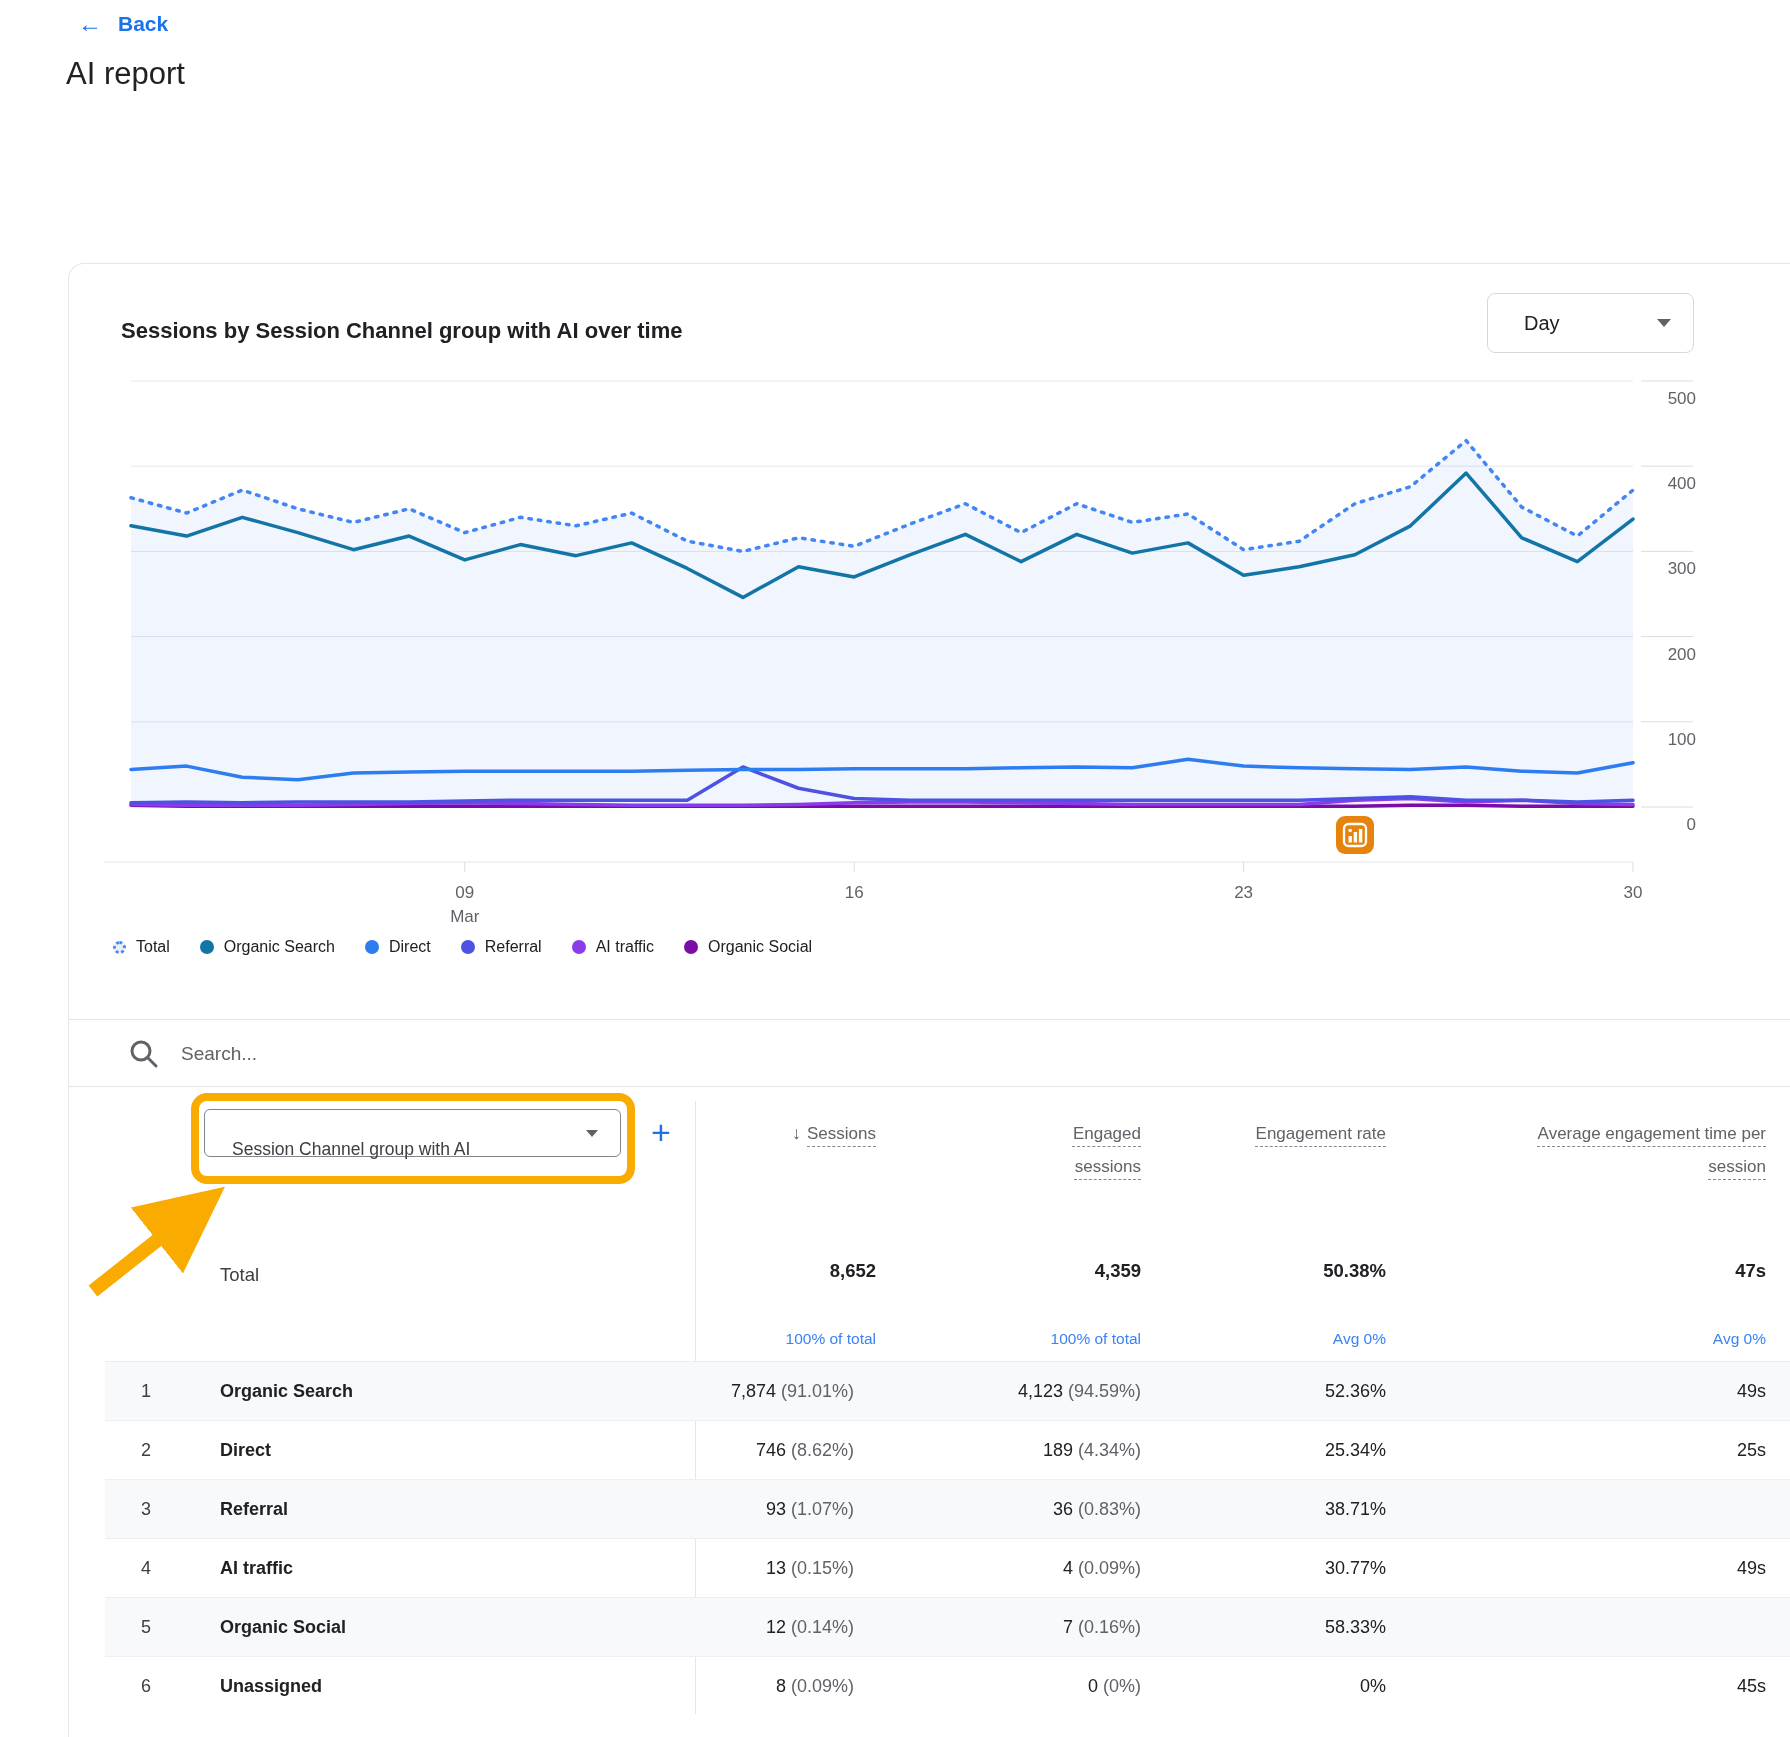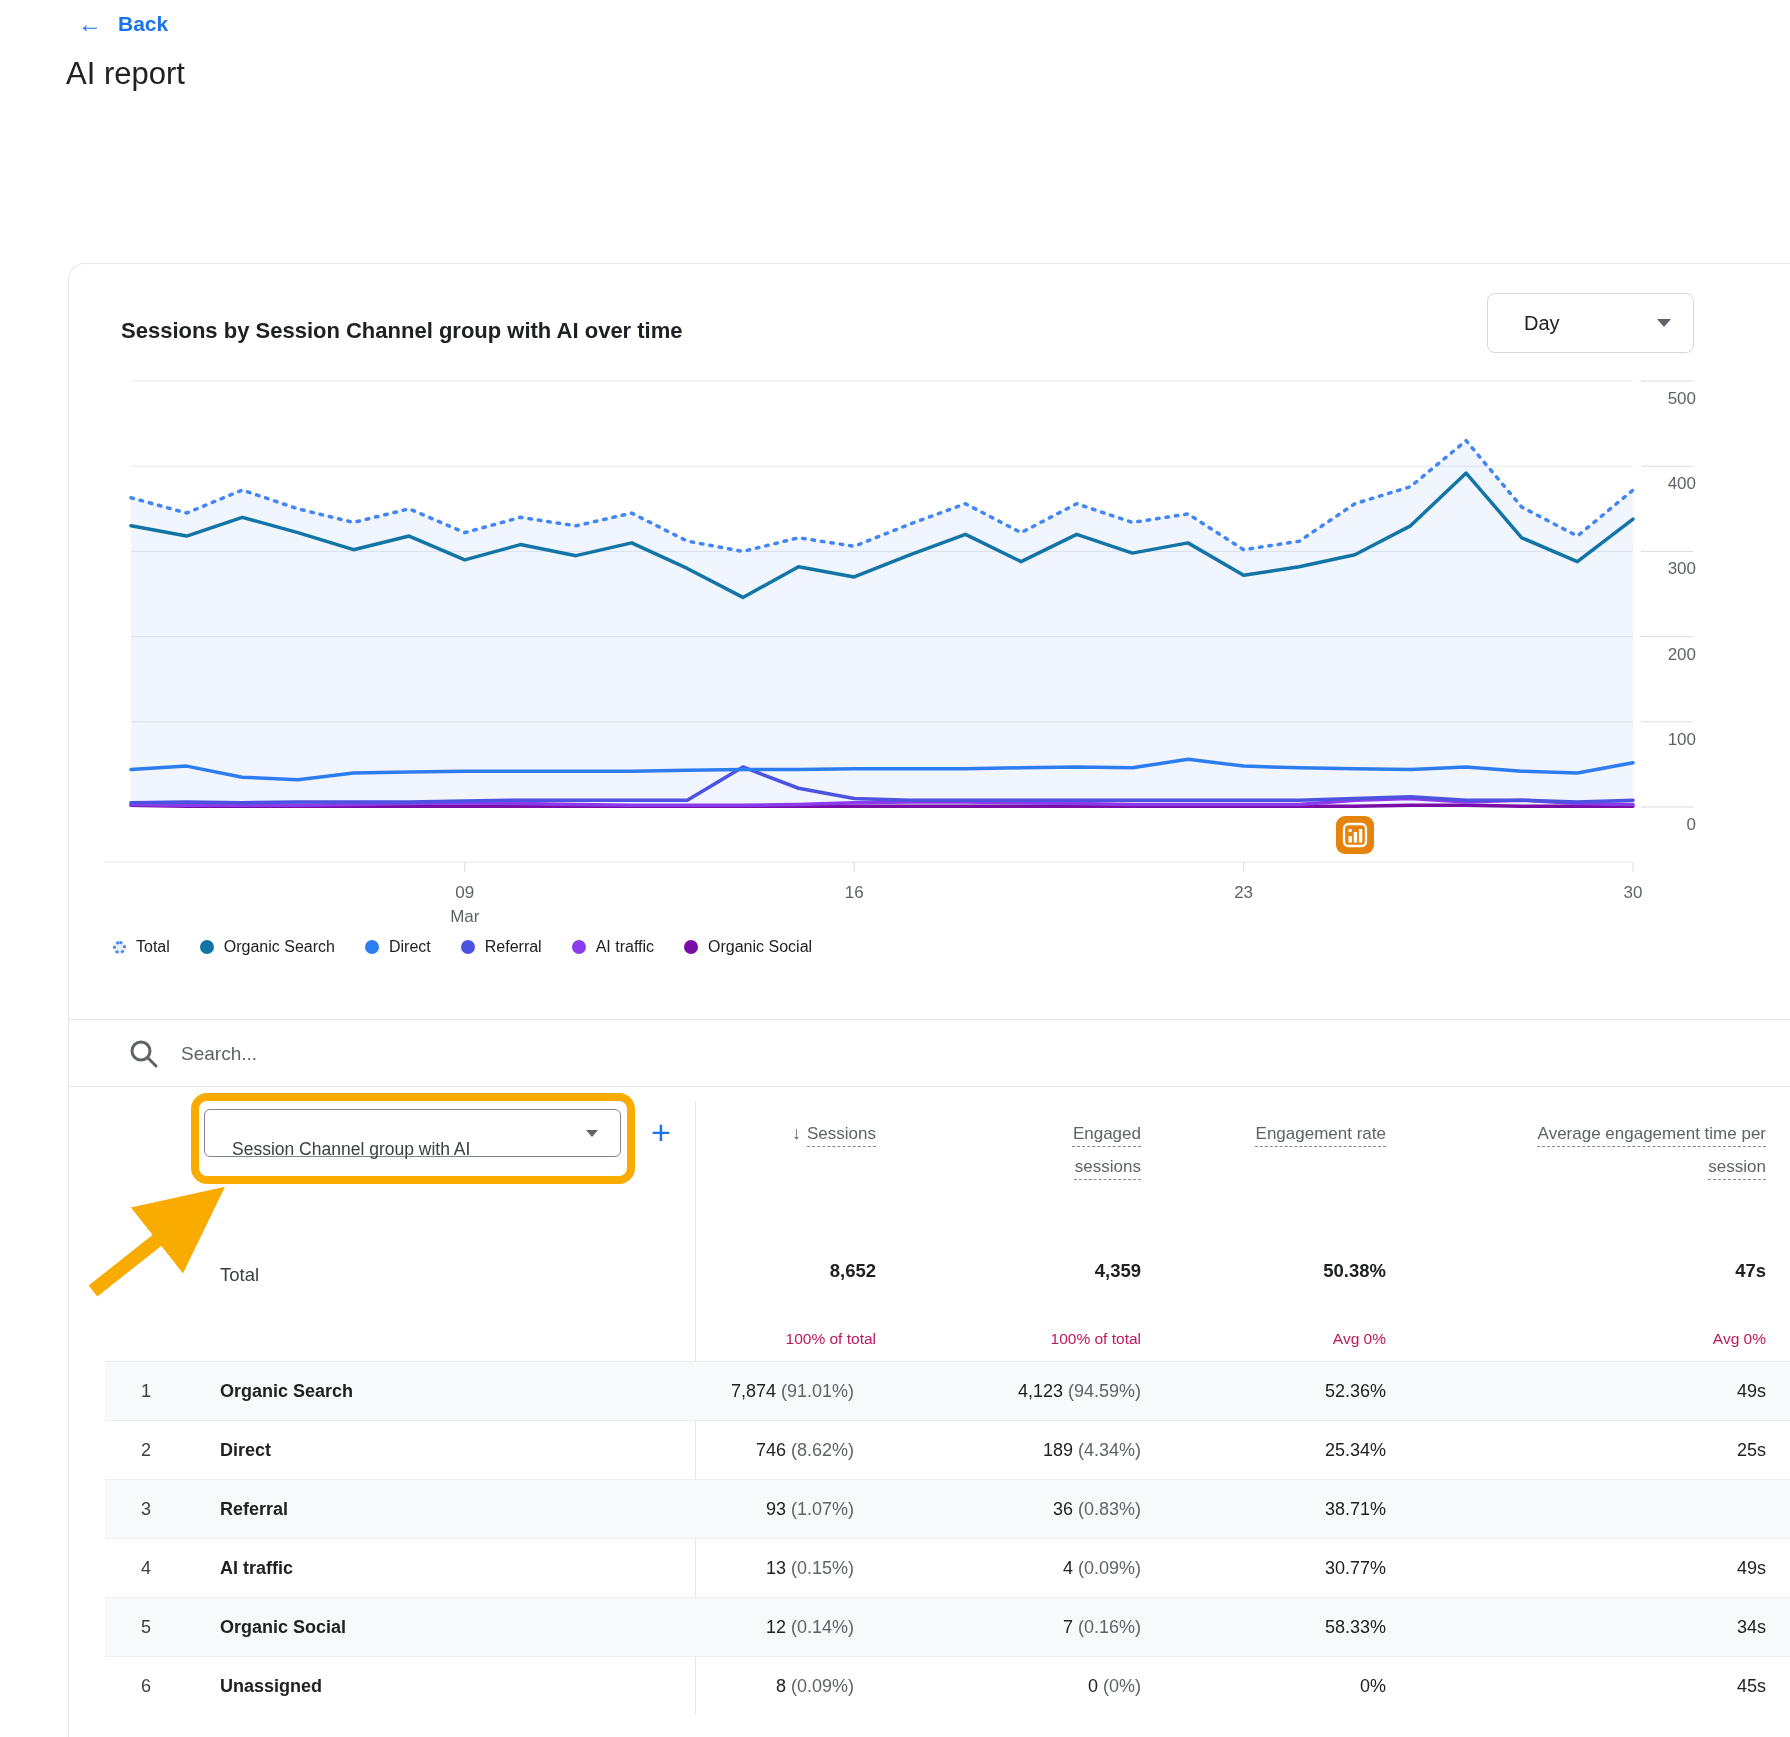--- a/index.html
+++ b/index.html
@@ -48,21 +48,21 @@
 
   .col-head { position:absolute; top:853px; text-align:right; font-size:17px; line-height:33px;
     color:#5f6368; cursor:pointer; }
   .col-head .lbl { text-decoration:underline dashed #85898d 1px; text-underline-offset:7px; }
   .sort-arrow { margin-right:6px; font-size:18px; text-decoration:none; display:inline-block; }
 
   .v-divider { position:absolute; left:626px; top:837px; width:1px; height:613px; background:#e4e6ea; }
 
   .total-label { position:absolute; left:151px; top:1000px; font-size:18.5px; color:#3c4043; }
   .total-val { position:absolute; top:996px; text-align:right; font-size:18.5px; font-weight:700; color:#202124; }
-  .total-sub { position:absolute; top:1066px; text-align:right; font-size:15.5px; color:#be185d; }
+  .total-sub { position:absolute; top:1066px; text-align:right; font-size:15.5px; color:#3b82f6; }
 
   .rows { position:absolute; left:36px; top:1097px; width:1686px; }
   .t-row { position:relative; height:59px; border-top:1px solid #eceef1; }
   .t-row.stripe { background:#f8f9fa; }
   .t-row .rank { position:absolute; left:36px; top:0; line-height:59px; font-size:18px; color:#3c4043; }
   .t-row .chan { position:absolute; left:115px; top:0; line-height:59px; font-size:18px; font-weight:700; color:#202124; }
   .t-row .cell { position:absolute; top:0; line-height:59px; text-align:right; font-size:18px; color:#202124; }
   .pct { color:#5f6368; }
   .c-sess  { left:549px;  width:200px; }
   .c-eng   { left:906px;  width:130px; }
@@ -244,21 +244,20 @@
         <div class="cell c-eng">4 <span class="pct">(0.09%)</span></div>
         <div class="cell c-rate">30.77%</div>
         <div class="cell c-avg">49s</div>
       </div>
       <div class="t-row stripe">
         <div class="rank">5</div>
         <div class="chan">Organic Social</div>
         <div class="cell c-sess">12 <span class="pct">(0.14%)</span></div>
         <div class="cell c-eng">7 <span class="pct">(0.16%)</span></div>
         <div class="cell c-rate">58.33%</div>
-        <div class="cell c-avg">34s</div>
       </div>
       <div class="t-row">
         <div class="rank">6</div>
         <div class="chan">Unassigned</div>
         <div class="cell c-sess">8 <span class="pct">(0.09%)</span></div>
         <div class="cell c-eng">0 <span class="pct">(0%)</span></div>
         <div class="cell c-rate">0%</div>
         <div class="cell c-avg">45s</div>
       </div>
     </div>

